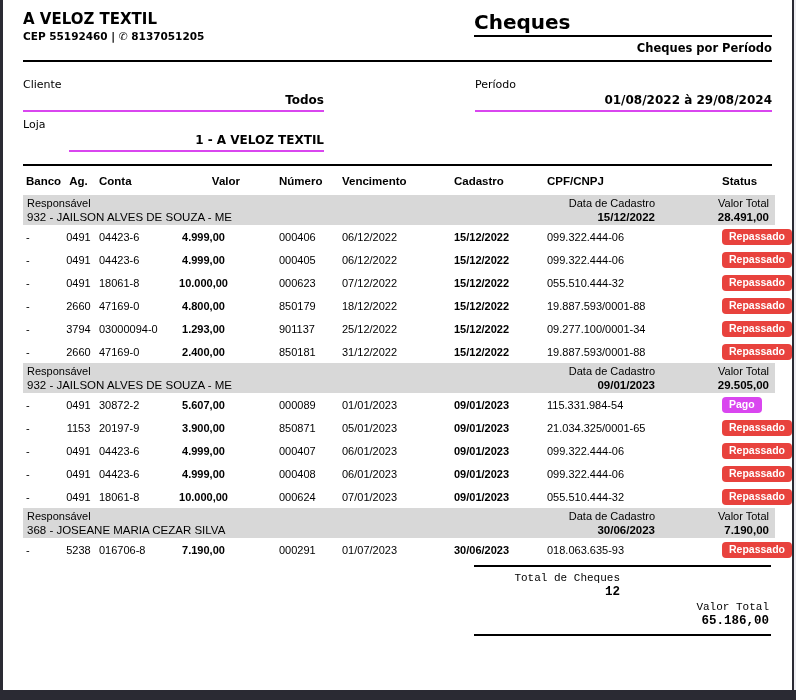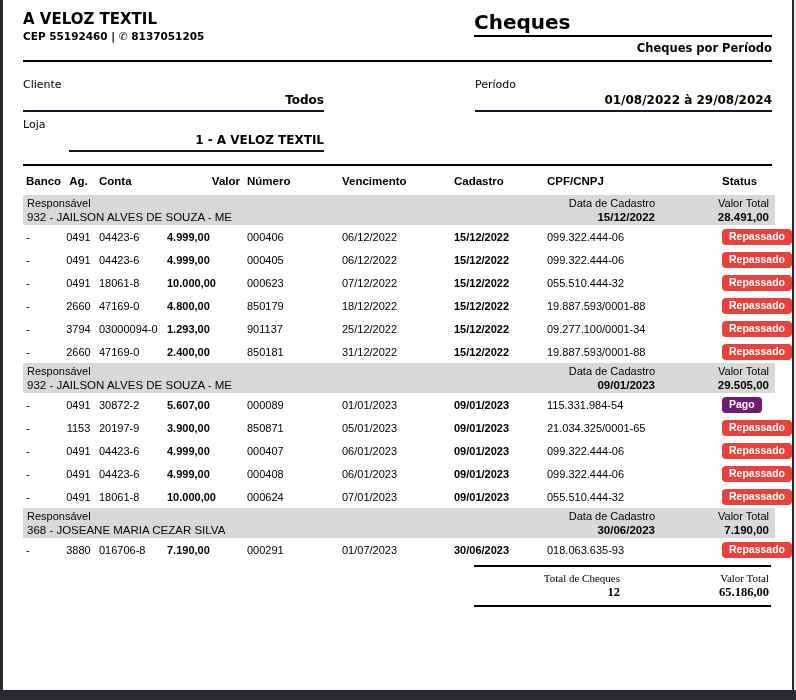--- a/index.html
+++ b/index.html
@@ -27,21 +27,21 @@
   .title-block{width:298px;}
   .report-title{font-size:20px;font-weight:bold;line-height:24px;border-bottom:2px solid #000;padding-bottom:1px;}
   .report-subtitle{font-size:11.5px;font-weight:bold;text-align:right;margin-top:4px;}
   .main-rule{border-top:2px solid #000;margin-top:5px;}
   
   .filters-row{display:flex;justify-content:space-between;margin-top:16px;}
   .field{box-sizing:border-box;}
   .field-left{width:301px;}
   .field-right{width:297px;}
   .field-label{font-size:11px;line-height:13px;}
-  .field-valuebox{border-bottom:2px solid #0f172a;padding-bottom:3px;margin-top:2px;}
+  .field-valuebox{border-bottom:2px solid #d946ef;padding-bottom:3px;margin-top:2px;}
   .field-value{font-size:12px;font-weight:bold;text-align:right;line-height:14px;}
   .loja-indent{margin-left:46px;}
   .filters-row2{margin-top:6px;}
   
   .table-area{margin-top:12px;font-family:"Liberation Sans",sans-serif;}
   .thead-row{
     display:grid;
     grid-template-columns:34px 38px 72px 73px 89px 110px 95px 153px 84px;
     align-items:center;height:29px;
     border-top:2px solid #000;
@@ -50,23 +50,23 @@
   .trow{
     display:grid;
     grid-template-columns:34px 38px 72px 73px 89px 110px 95px 153px 84px;
     align-items:center;height:23px;
     font-size:11px;
   }
   .c{box-sizing:border-box;white-space:nowrap;}
   .c-banco{padding-left:3px;}
   .c-ag{padding-left:5px;text-align:center;}
   .c-conta{padding-left:4px;}
-  .c-valor{text-align:left;font-weight:bold;}
+  .c-valor{text-align:center;font-weight:bold;}
   .h-valor{text-align:right;font-weight:bold;}
-  .c-numero{padding-left:7px;}
+  .c-numero{padding-left:7px;margin-left:32px;}
   .c-venc{padding-left:13px;}
   .c-cad{padding-left:15px;font-weight:bold;}
   .c-cpf{padding-left:13px;}
   .c-status{padding-left:6px;margin-left:29px;}
   
   .band{
     position:relative;height:30px;background:#d8d8d8;
     margin-right:-3px;
     font-size:11px;
   }
@@ -80,21 +80,22 @@
   .badge{
     display:inline-block;color:#fff;font-weight:bold;font-size:10.5px;
     line-height:13px;padding:1px 7px 2px;border-radius:4px;
   }
   
   .footer-box{
     margin-left:451px;width:297px;box-sizing:border-box;
     border-top:2px solid #000;border-bottom:2px solid #000;
     display:flex;margin-top:4px;
     padding:4px 2px 5px 0;
-    font-family:Liberation Serif, serif;
+    font-family:Liberation Mono, monospace;
+    flex-direction:column;
   }
   .fcell{text-align:right;}
   .fcell-a{width:146px;}
   .fcell-b{flex:1;}
   .flabel{font-size:11px;line-height:14px;}
   .fvalue{font-size:12.5px;font-weight:bold;line-height:15px;}
 </style>
 </head>
 <body>
 
@@ -273,21 +274,21 @@
   <div class="trow">
     <div class="c c-banco">-</div>
     <div class="c c-ag">0491</div>
     <div class="c c-conta">30872-2</div>
     <div class="c c-valor">5.607,00</div>
     <div class="c c-numero">000089</div>
     <div class="c c-venc">01/01/2023</div>
     <div class="c c-cad">09/01/2023</div>
     <div class="c c-cpf">115.331.984-54</div>
     <div class="c c-status">
-      <span class="badge" style="background: #701a75;">Pago</span>
+      <span class="badge" style="background: #d946ef;">Pago</span>
     </div>
   </div>
 
   <div class="trow">
     <div class="c c-banco">-</div>
     <div class="c c-ag">1153</div>
     <div class="c c-conta">20197-9</div>
     <div class="c c-valor">3.900,00</div>
     <div class="c c-numero">850871</div>
     <div class="c c-venc">05/01/2023</div>
@@ -353,21 +354,21 @@
         <div class="band-value">30/06/2023</div>
       </div>
       <div class="band-block band-total">
         <div class="band-label">Valor Total</div>
         <div class="band-value">7.190,00</div>
       </div>
     </div>
     <div class="rows">
   <div class="trow">
     <div class="c c-banco">-</div>
-    <div class="c c-ag">3880</div>
+    <div class="c c-ag">5238</div>
     <div class="c c-conta">016706-8</div>
     <div class="c c-valor">7.190,00</div>
     <div class="c c-numero">000291</div>
     <div class="c c-venc">01/07/2023</div>
     <div class="c c-cad">30/06/2023</div>
     <div class="c c-cpf">018.063.635-93</div>
     <div class="c c-status">
       <span class="badge" style="background: rgb(232, 66, 61);">Repassado</span>
     </div>
   </div>

